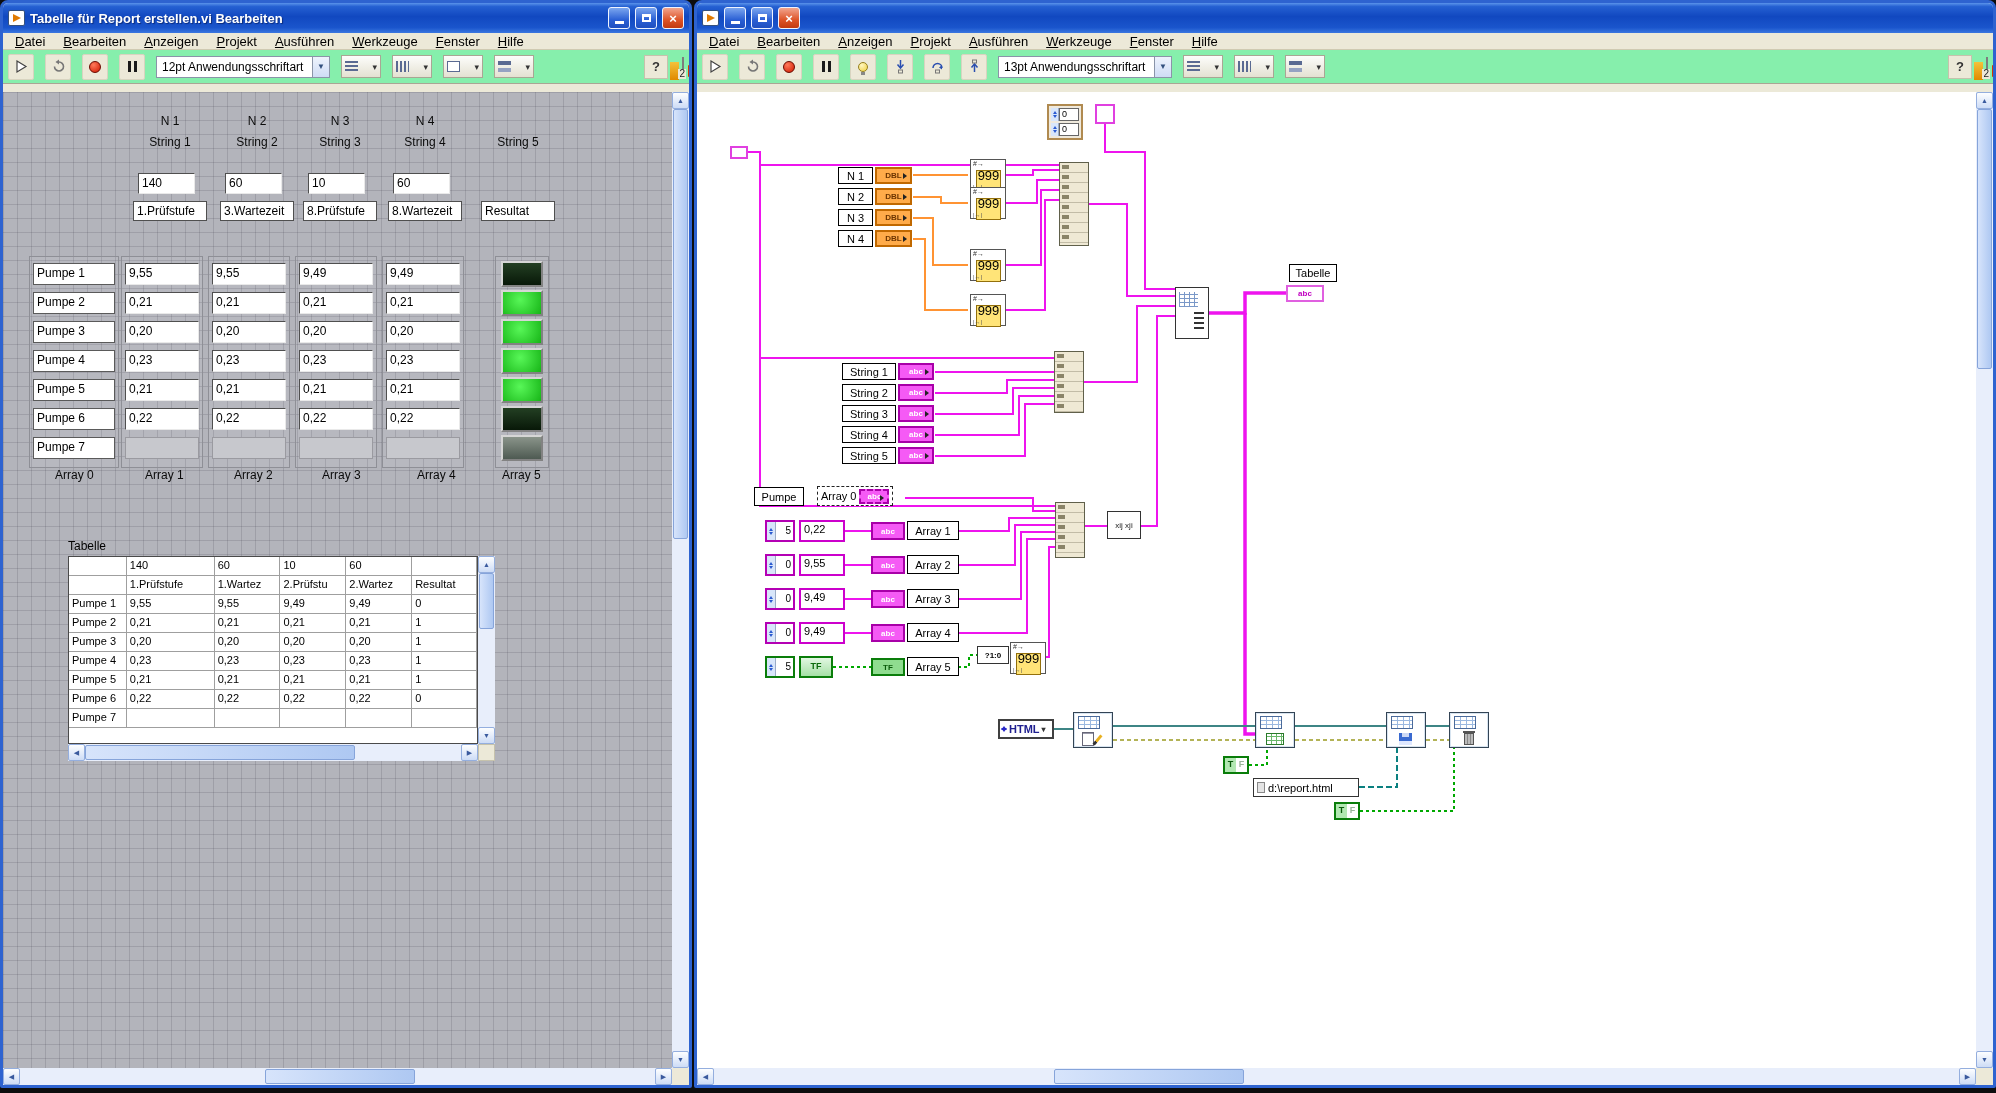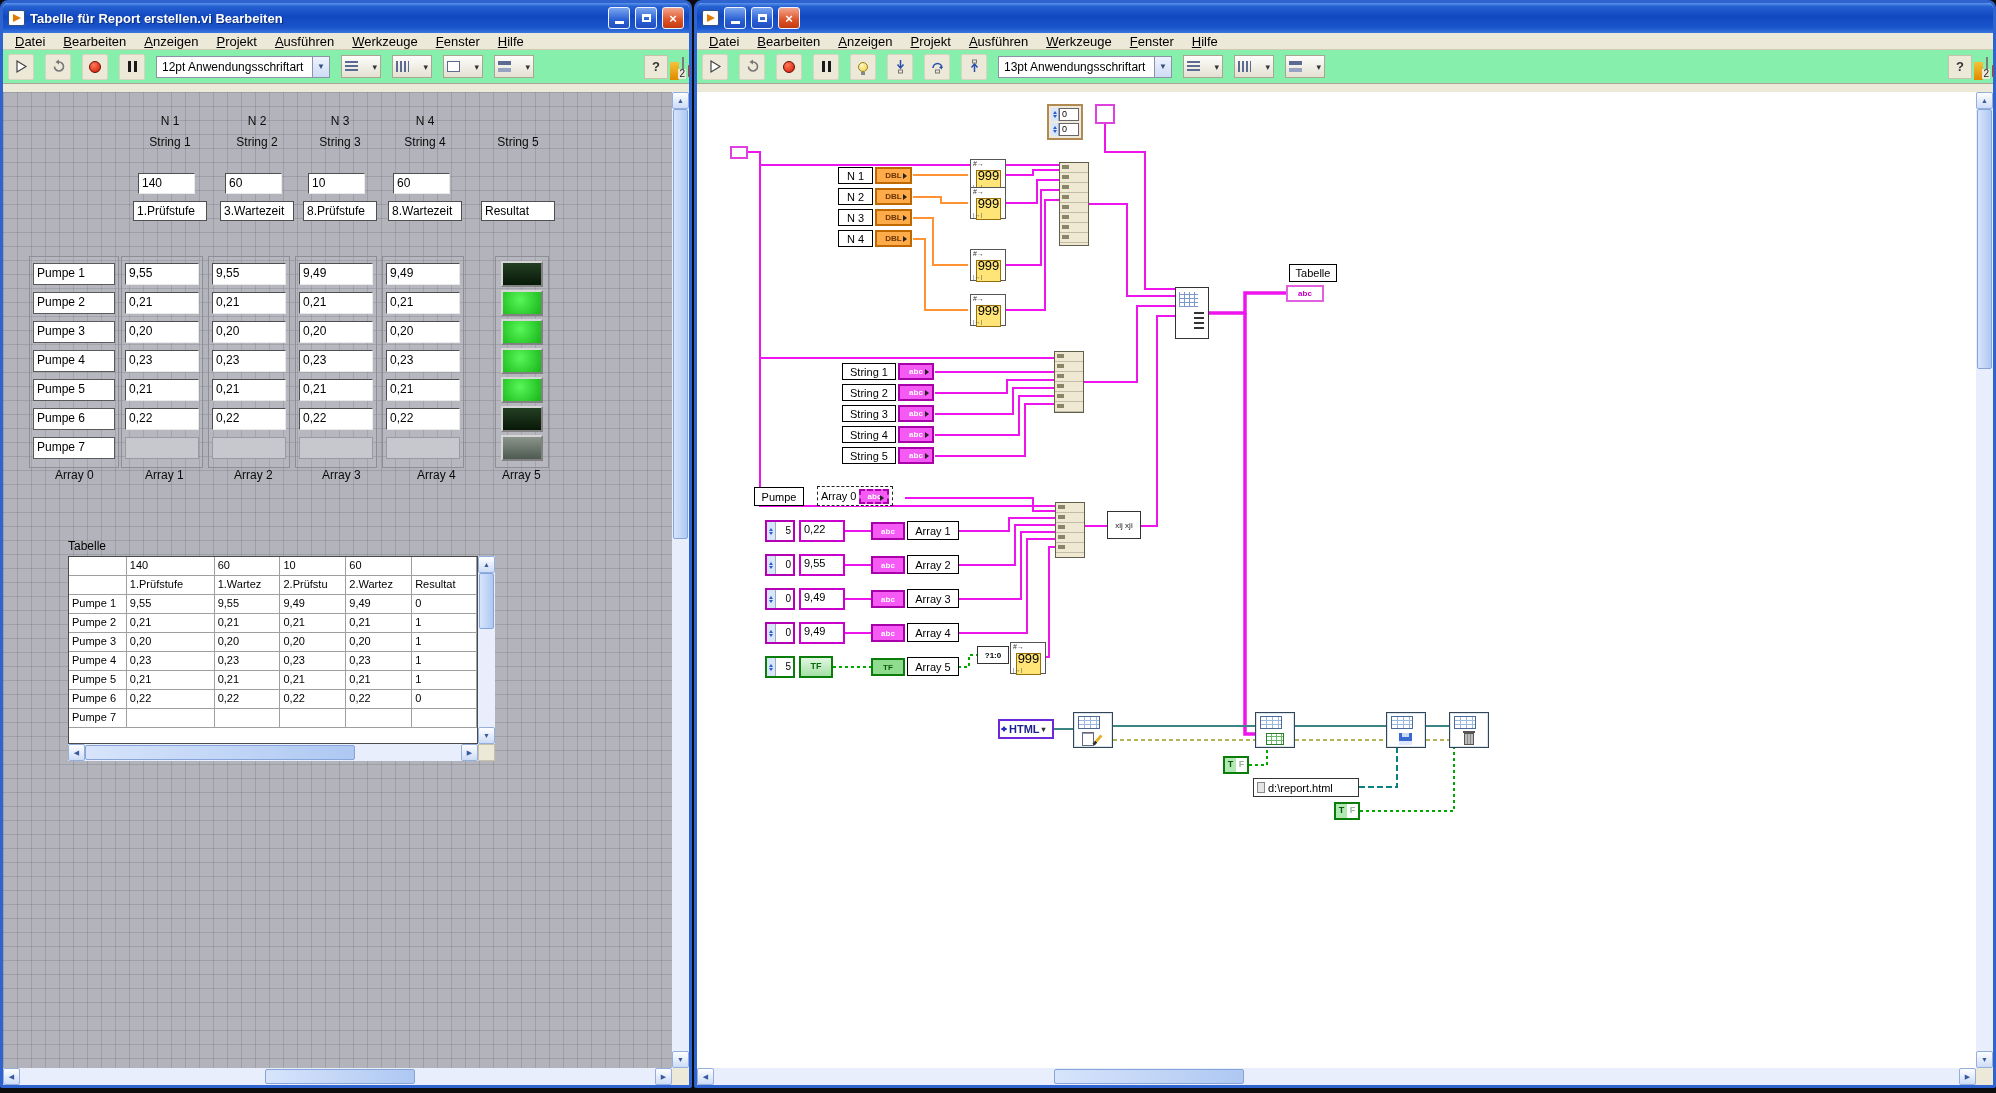--- a/index.html
+++ b/index.html
@@ -148,21 +148,21 @@
   .a-lab{left:142px;top:1px;width:52px;height:19px}
   .selnode{position:absolute;left:280px;top:554px;width:32px;height:18px;border:1px solid #333;background:#fff;font-size:8px;font-weight:bold;display:flex;align-items:center;justify-content:center}
   .abc-ind{position:absolute;left:589px;top:193px;width:38px;height:17px;background:#fff;border:2px solid #e060e0;color:#c000c0;font-weight:bold;font-size:8px;display:flex;align-items:center;justify-content:center}
   .dash-wrap{position:absolute;border:1px dashed #222;background:#fff;display:flex;align-items:center;gap:3px;padding:1px 3px;height:20px;font-size:11px}
   .dash-wrap .abc-term{width:30px;height:15px;border-style:dashed}
   .cluster{position:absolute;border:2px solid #b08a50;background:#efe9dc;padding:2px;display:flex;flex-direction:column;gap:2px}
   .clu-row{display:flex}
   .clu-row .spin{width:8px}
   .clu-val{width:20px;height:13px;background:#fff;border:1px solid #666;font-size:9px;line-height:11px;padding-left:2px}
   .pink-sq{position:absolute;border:2px solid #e040e0;background:#fff}
-  .html-combo{position:absolute;left:301px;top:627px;width:56px;height:20px;border:2px solid #6d28d9;background:#fff;display:flex;align-items:center;font-weight:bold;color:#202090;font-size:11px;gap:1px}
+  .html-combo{position:absolute;left:301px;top:627px;width:56px;height:20px;border:2px solid #404040;background:#fff;display:flex;align-items:center;font-weight:bold;color:#202090;font-size:11px;gap:1px}
   .updn{position:relative;width:8px;height:14px;flex:0 0 auto}
   .updn::before{content:"";position:absolute;top:1px;left:1px;border:3px solid transparent;border-bottom:4px solid #2828c8}
   .updn::after{content:"";position:absolute;bottom:1px;left:1px;border:3px solid transparent;border-top:4px solid #2828c8}
   .dd{font-size:8px;color:#333;margin-left:1px}
   .xvi{position:absolute;width:40px;height:36px;border:1px solid #334455;background:#fff;box-shadow:inset 0 0 0 1px #d7e4f0}
   .mini-tbl{position:absolute;left:4px;top:3px;width:22px;height:13px;border:1px solid #4a6a9a;background:repeating-linear-gradient(0deg,transparent 0 3px,#9ab8e0 3px 4px),repeating-linear-gradient(90deg,transparent 0 5px,#9ab8e0 5px 6px)}
   .mini-page{position:absolute;left:8px;top:19px;width:12px;height:14px;background:#fff;border:1px solid #667;box-shadow:inset 0 3px 0 -2px #99a,inset 0 6px 0 -5px #99a}
   .mini-pencil{position:absolute;left:22px;top:21px;width:3px;height:12px;background:linear-gradient(#e8b020 70%,#333 70%);transform:rotate(40deg)}
   .mini-grid2{position:absolute;left:10px;top:20px;width:18px;height:12px;border:1px solid #2a7a2a;background:repeating-linear-gradient(0deg,transparent 0 3px,#6ab86a 3px 4px),repeating-linear-gradient(90deg,transparent 0 4px,#6ab86a 4px 5px)}
   .mini-save{position:absolute;left:12px;top:20px;width:13px;height:12px;background:#3a6ad0;box-shadow:inset 3px 0 0 #fff0,inset 0 -4px 0 #dfe8ff}

